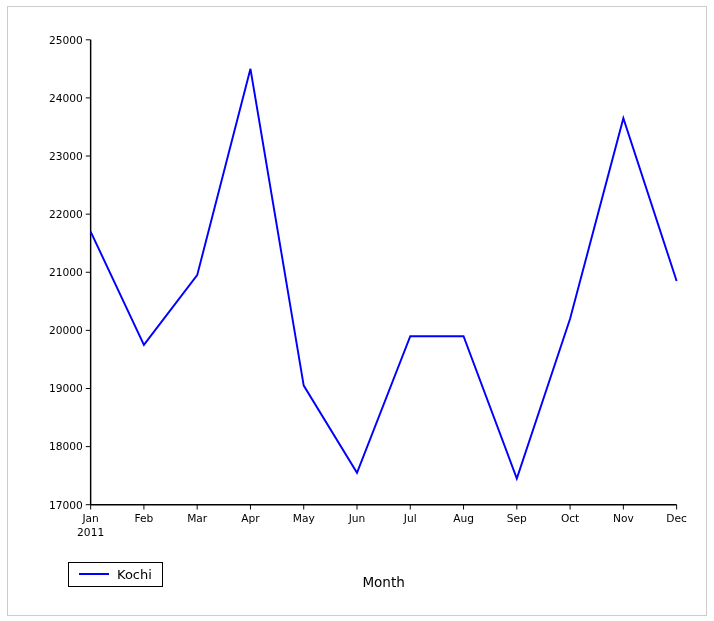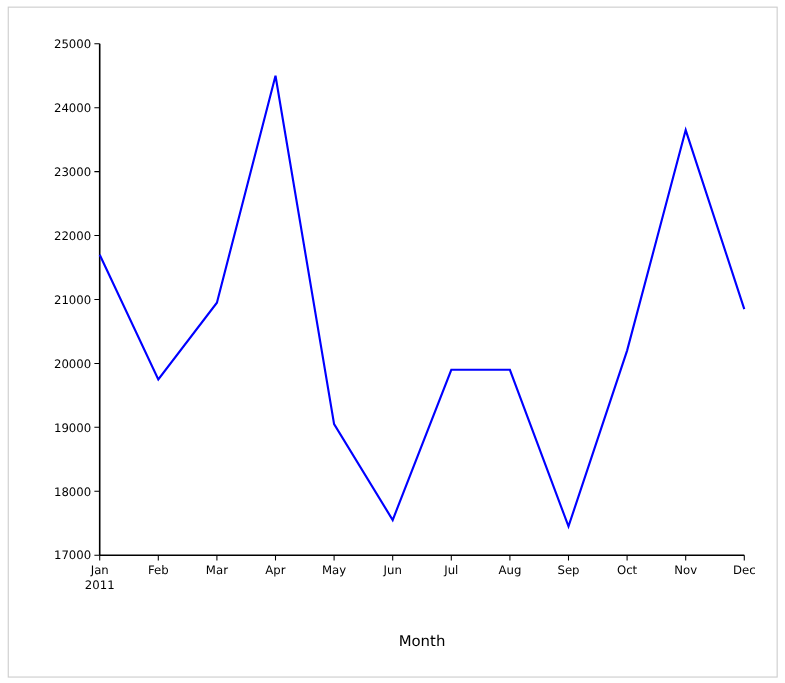--- a/index.html
+++ b/index.html
@@ -90,13 +90,17 @@
       <text x="515" y="518" text-anchor="middle" font-size="11" fill="#000">Sep</text>
       <line x1="570" y1="500" x2="570" y2="505" stroke="#000" stroke-width="1"></line>
       <text x="570" y="518" text-anchor="middle" font-size="11" fill="#000">Oct</text>
       <line x1="625" y1="500" x2="625" y2="505" stroke="#000" stroke-width="1"></line>
       <text x="625" y="518" text-anchor="middle" font-size="11" fill="#000">Nov</text>
       <line x1="680" y1="500" x2="680" y2="505" stroke="#000" stroke-width="1"></line>
       <text x="680" y="518" text-anchor="middle" font-size="11" fill="#000">Dec</text>
       <text x="377.5" y="585" text-anchor="middle" font-size="14" fill="#000">Month</text>
       <path d="M75,218 L130,335 L185,263 L240,50 L295,377 L350,467 L405,326 L460,326 L515,473 L570,308 L625,101 L680,269" stroke="blue" stroke-width="2" fill="none"></path>
     </svg>
+  <div class="legend-box">
+    <div class="legend-line"></div>
+    <span class="legend-label">Kochi</span>
+  </div>
 </div>
 
 </body></html>

